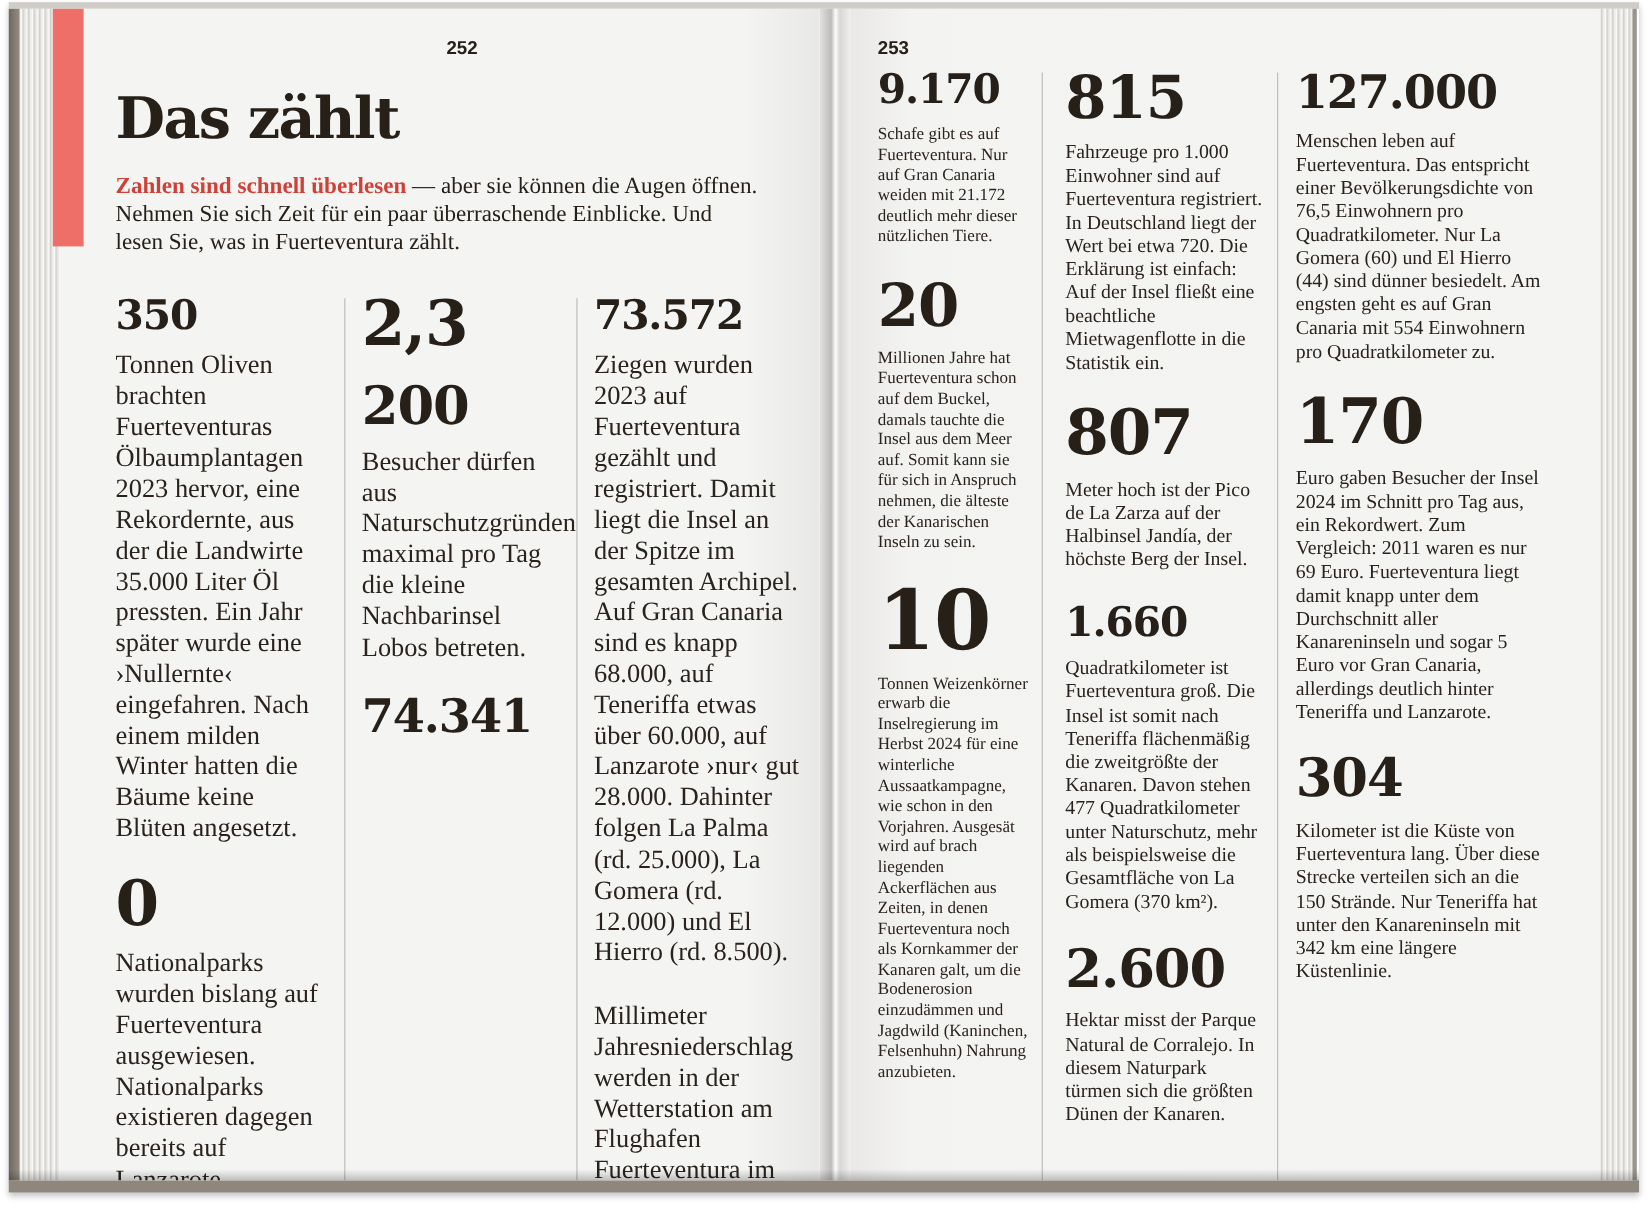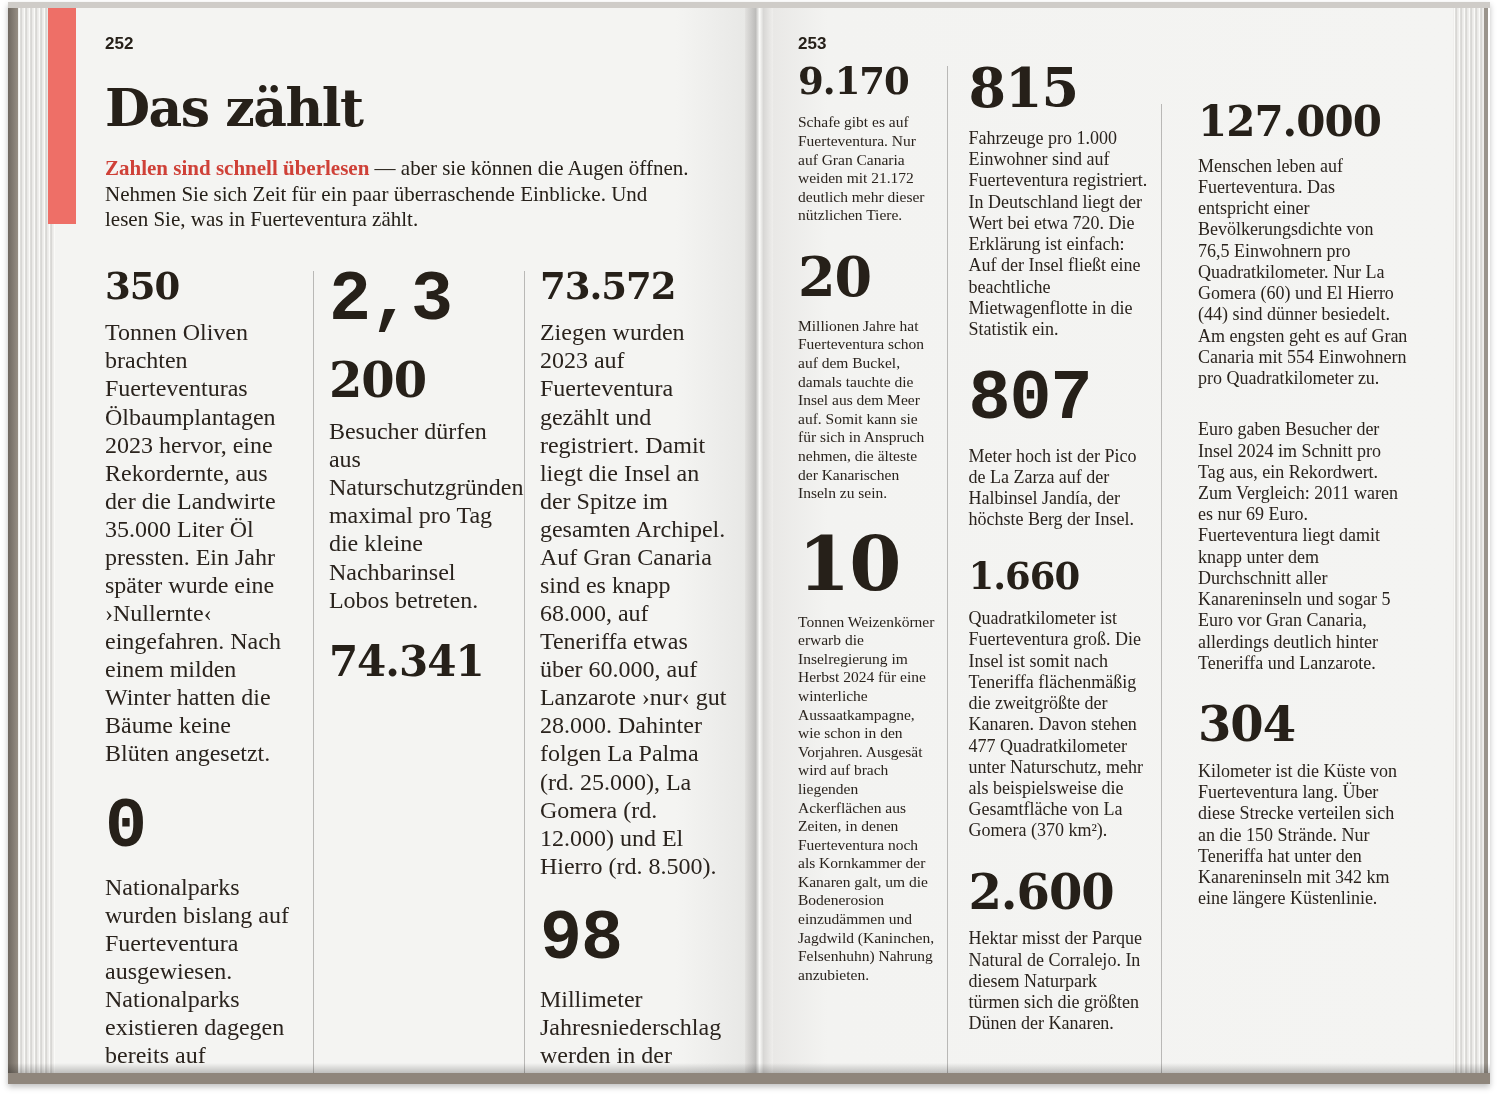--- a/index.html
+++ b/index.html
@@ -40,20 +40,21 @@
     background:linear-gradient(to left,#f4f4f2 0%,#f3f3f1 92%,#e9e8e6 100%);
     padding:26px 45px 0 25px;
   }
   .red-tab{
     position:absolute;left:40px;top:0;width:28px;height:216px;
     background:var(--tab-red);z-index:3;
   }
   .pagenum{
     font-family:"Liberation Sans",sans-serif;font-weight:bold;font-size:17px;
     color:#262019;
+    text-align:center;
   }
   .pagenum.right-align{text-align:left;}
   .title{
     font-family:"DejaVu Serif","Liberation Serif",serif;font-weight:bold;
     font-size:52px;letter-spacing:-1.5px;color:#262019;
     margin:28px 0 0 0;line-height:1;
   }
   .intro{
     font-family:"Liberation Serif",serif;font-size:21px;line-height:1.22;
     margin:22px 0 0 0;width:585px;color:#262019;
@@ -64,31 +65,31 @@
   .page.right .cols{margin-top:12px;height:calc(100% - 12px);}
   .col{box-sizing:border-box;}
   .col.divided{border-left:1px solid #b9b8b6;}
   
   .page.left .col1{width:33%;padding-right:14px;}
   .page.left .col2{width:33.5%;padding-left:15px;padding-right:10px;}
   .page.left .col3{width:33.5%;padding-left:15px;padding-right:2px;}
   
   .page.right .col1{width:24.5%;padding-right:10px;}
   .page.right .col2{width:35%;padding-left:20px;padding-right:12px;}
-  .page.right .col3{width:40.5%;padding-left:36px;padding-right:0;margin-top:38px;}
+  .page.right .col3{width:40.5%;padding-left:16px;padding-right:0;}
   .stat + .stat{margin-top:30px;}
   .num{
     font-family:"DejaVu Serif","Liberation Serif",serif;font-weight:bold;
     color:#262019;line-height:0.85;letter-spacing:-1px;margin:0 0 16px 0;
   }
   .n1{font-size:37px;}
   .n2{font-size:42px;}
   .n3{font-size:48px;}
   .n4{font-size:54px;}
-  .n5{font-size:70px;font-family:Liberation Mono, monospace;}
+  .n5{font-size:57px;}
   .n6{font-size:75px;}
   .txt{
     font-family:"Liberation Serif",serif;font-size:24px;line-height:1.17;
     margin:0;color:#2a231d;
   }
   .page.right .col1 .txt{font-size:15.5px;line-height:1.2;}
   .page.right .col2 .txt,.page.right .col3 .txt{font-size:18px;line-height:1.18;}
 </style>
 </head>
 <body>
@@ -125,21 +126,20 @@
         <section class="stat">
           <div class="num n2">74.341</div>
         </section>
       </div>
       <div class="col col3 divided">
         <section class="stat">
           <div class="num n1">73.572</div>
           <p class="txt">Ziegen wurden 2023 auf Fuerteventura gezählt und registriert. Damit liegt die Insel an der Spitze im gesamten Archipel. Auf Gran Canaria sind es knapp 68.000, auf Teneriffa etwas über 60.000, auf Lanzarote ›nur‹ gut 28.000. Dahinter folgen La Palma (rd. 25.000), La Gomera (rd. 12.000) und El Hierro (rd. 8.500).</p>
         </section>
         <section class="stat">
-          <div class="num n5">98</div>
           <p class="txt">Millimeter Jahresniederschlag werden in der Wetterstation am Flughafen Fuerteventura im Schnitt gemessen. Dem stehen 2836 Sonnenstunden gegenüber. Zum Vergleich: Freiburg im Breisgau kommt auf 1.995 Sonnenstunden, die Niederschläge betragen allerdings fast das Neunfache.</p>
         </section>
       </div>
     </div>
   </div>
 
   <div class="spine"></div>
 
   <div class="page right">
     <div class="pagenum right-align">253</div>
@@ -176,20 +176,21 @@
           <div class="num n3">2.600</div>
           <p class="txt">Hektar misst der Parque Natural de Corralejo. In diesem Naturpark türmen sich die größten Dünen der Kanaren.</p>
         </section>
       </div>
       <div class="col col3 divided">
         <section class="stat">
           <div class="num n2">127.000</div>
           <p class="txt">Menschen leben auf Fuerteventura. Das entspricht einer Bevölkerungsdichte von 76,5 Einwohnern pro Quadratkilometer. Nur La Gomera (60) und El Hierro (44) sind dünner besiedelt. Am engsten geht es auf Gran Canaria mit 554 Einwohnern pro Quadratkilometer zu.</p>
         </section>
         <section class="stat">
+          <div class="num n5">170</div>
           <p class="txt">Euro gaben Besucher der Insel 2024 im Schnitt pro Tag aus, ein Rekordwert. Zum Vergleich: 2011 waren es nur 69 Euro. Fuerteventura liegt damit knapp unter dem Durchschnitt aller Kanareninseln und sogar 5 Euro vor Gran Canaria, allerdings deutlich hinter Teneriffa und Lanzarote.</p>
         </section>
         <section class="stat">
           <div class="num n3">304</div>
           <p class="txt">Kilometer ist die Küste von Fuerteventura lang. Über diese Strecke verteilen sich an die 150 Strände. Nur Teneriffa hat unter den Kanareninseln mit 342 km eine längere Küstenlinie.</p>
         </section>
       </div>
     </div>
   </div>
 

